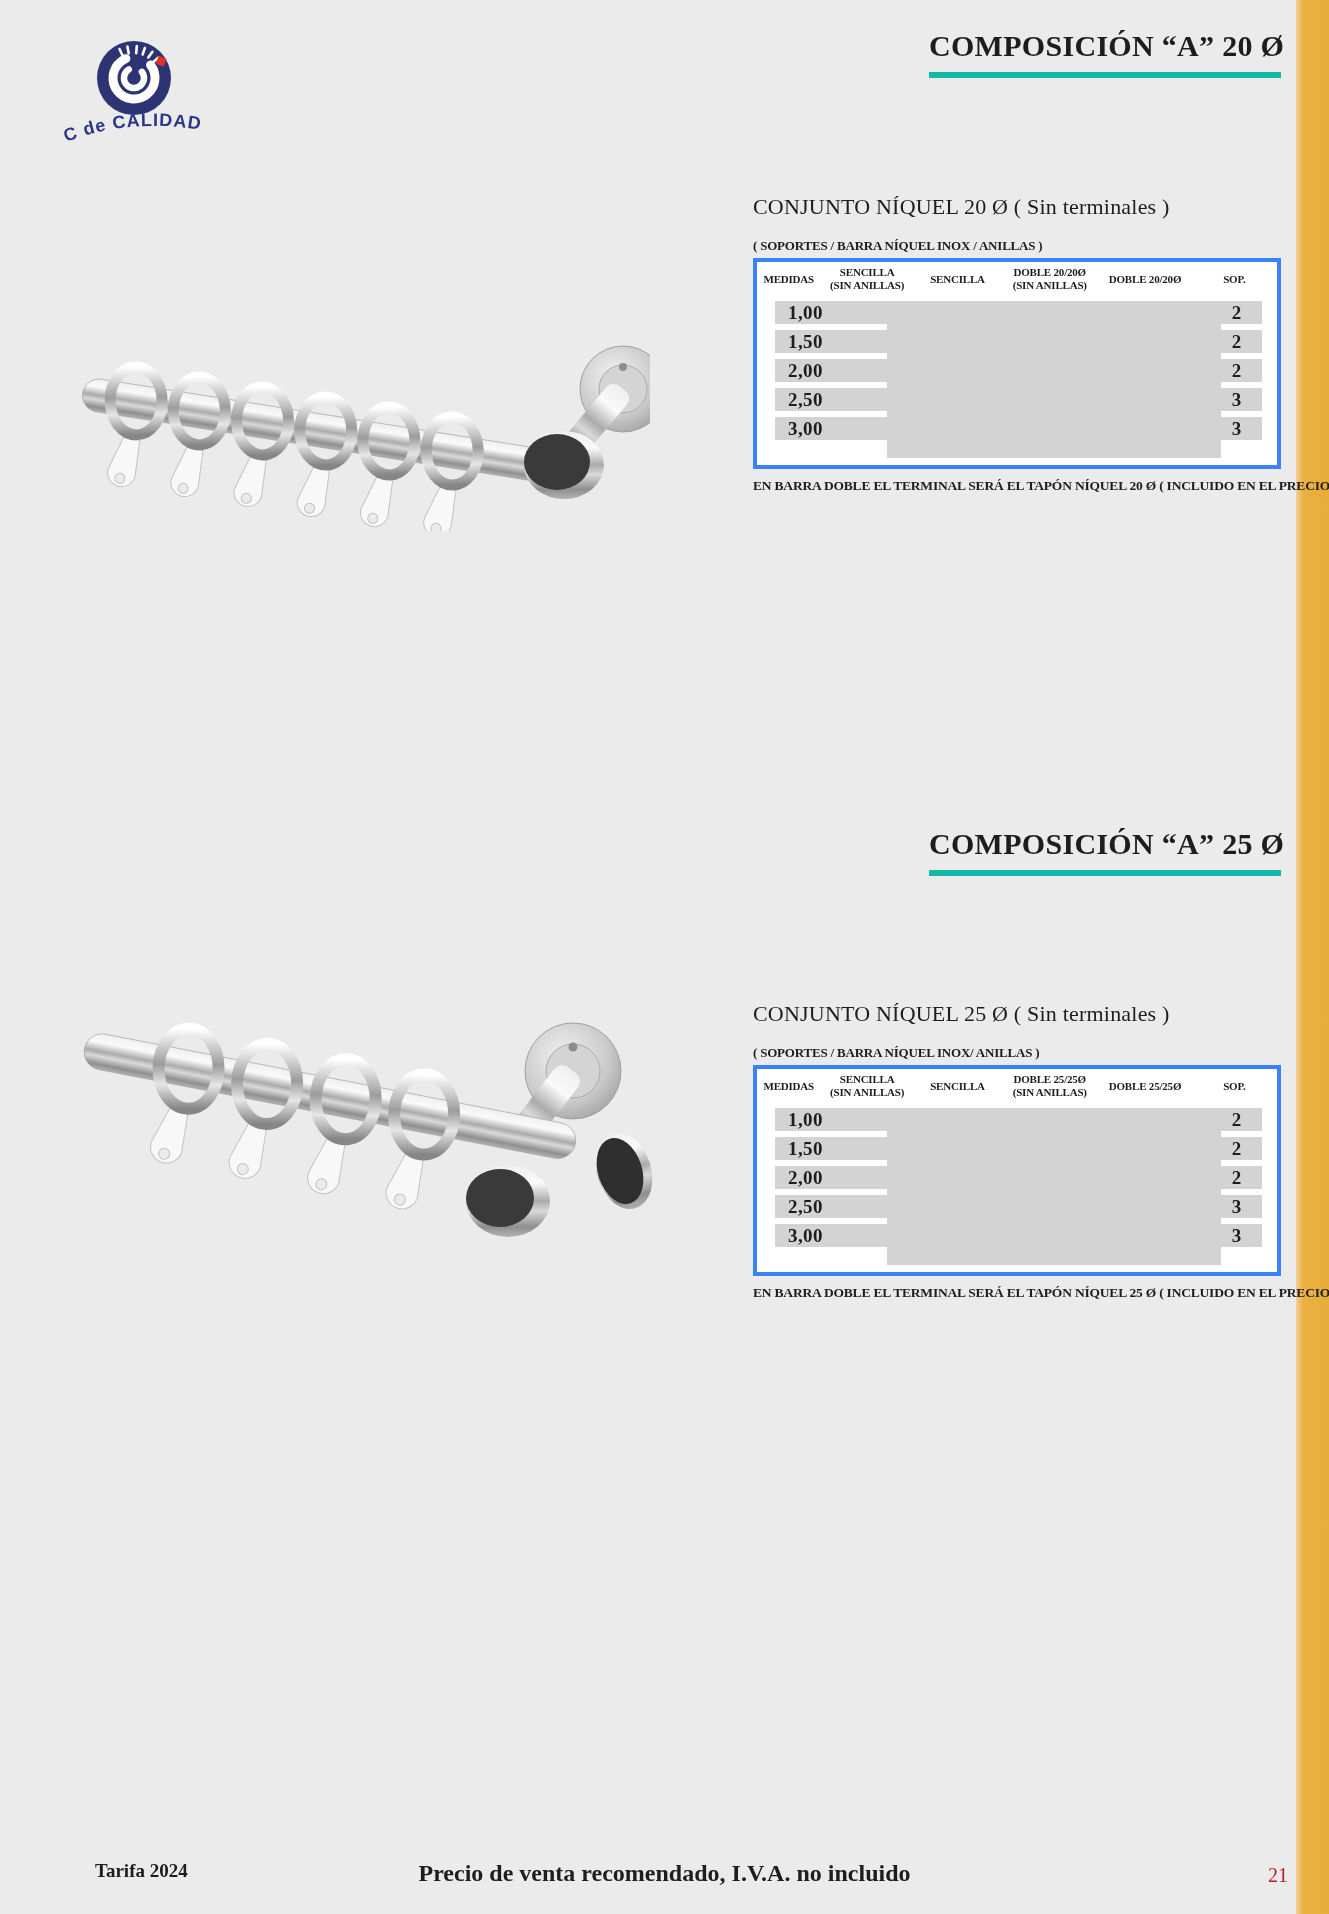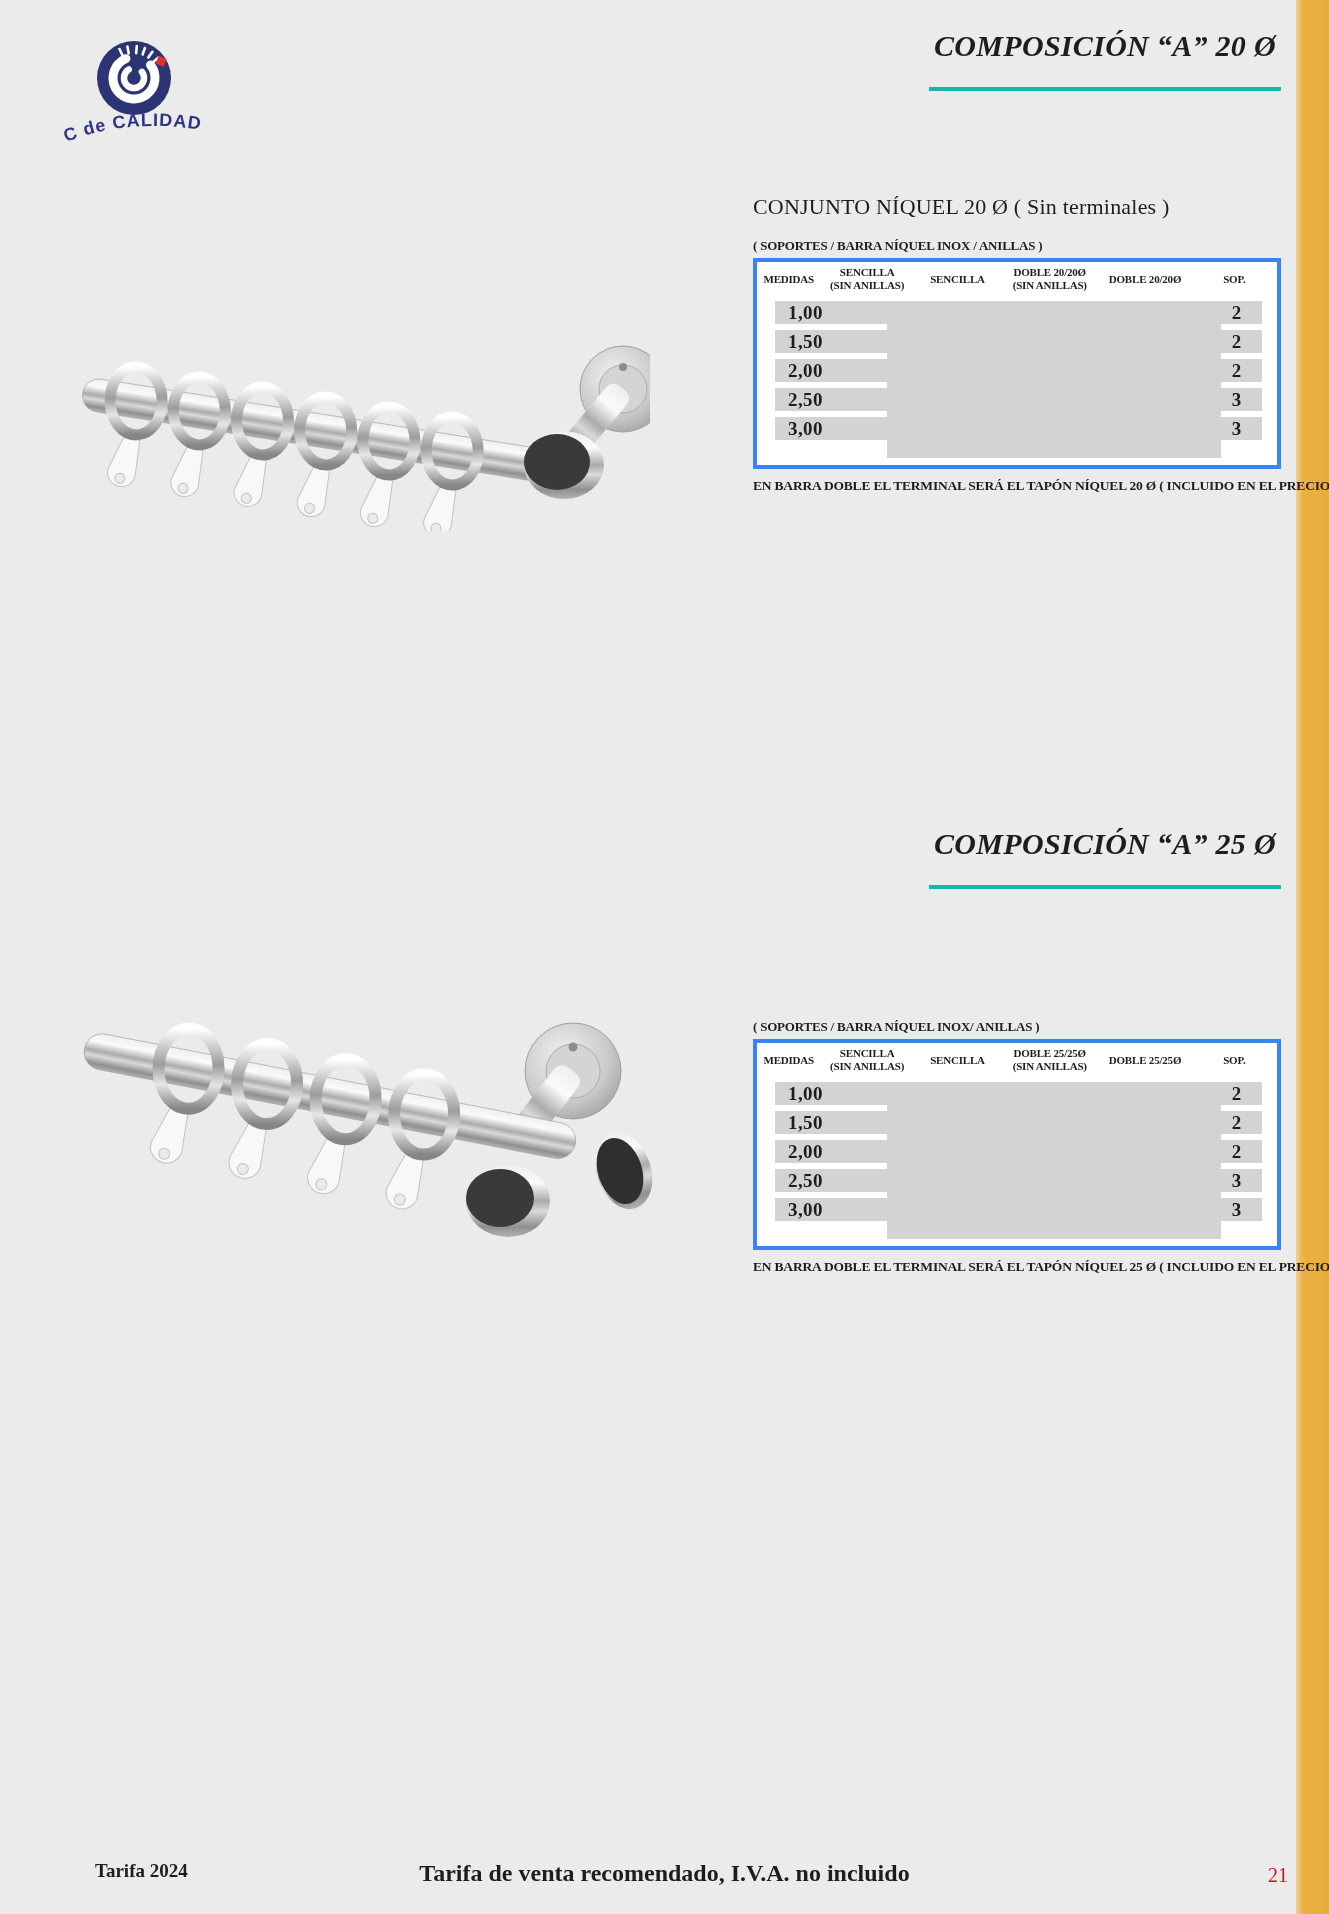--- a/index.html
+++ b/index.html
@@ -17,21 +17,21 @@
     position:absolute; top:0; right:0; width:33px; height:1914px;
     background: linear-gradient(to right, #f3d194 0px, #eab143 7px, #e7ad3b 100%);
   }
 
   
   .logo { position:absolute; left:60px; top:24px; width:160px; height:132px; }
 
   
   .sec-title {
     position:absolute; left:929px; width:352px;
-    text-align:center; border-bottom:4px solid #14b8a6; padding-bottom:24px;font-style:italic;
+    text-align:center; border-bottom:6px solid #14b8a6; padding-bottom:9px;
   }
   #title-0 { top:29px; }
   #title-1 { top:827px; }
   .sec-title h1 {
     font-size:30px; font-weight:bold; letter-spacing:.3px; white-space:nowrap; color:#1d1d1d;
   }
 
   
   .tblock { position:absolute; left:753px; width:528px; }
   #tblock-0 { top:194px; }
@@ -311,20 +311,21 @@
     <ellipse cx="440" cy="208" rx="42" ry="36" fill="url(#metB)"></ellipse>
     <ellipse cx="432" cy="205" rx="34" ry="29" fill="#3a3a3a"></ellipse>
   </g>
   <g>
     <ellipse cx="556" cy="178" rx="27" ry="39" fill="url(#metB)" transform="rotate(-18 556 178)"></ellipse>
     <ellipse cx="552" cy="178" rx="22" ry="34" fill="#2f2f2f" transform="rotate(-18 552 178)"></ellipse>
   </g>
 </svg>
 
 <section class="tblock" id="tblock-1">
+  <h2 class="tb-title">CONJUNTO NÍQUEL 25 Ø ( Sin terminales )</h2>
   <div class="tb-sub">( SOPORTES / BARRA NÍQUEL INOX/ ANILLAS )</div>
   <div class="ptable">
     <div class="thead">
       <div class="th">
           <span>MEDIDAS</span>
           <span></span>
         </div>
       <div class="th">
           <span>SENCILLA</span>
           <span>(SIN ANILLAS)</span>
@@ -366,14 +367,14 @@
       <div class="trow">
           <div class="m-cell">3,00</div>
           <div class="sop-cell">3</div>
         </div>
     </div>
   </div>
   <div class="tb-note">EN BARRA DOBLE EL TERMINAL SERÁ EL TAPÓN NÍQUEL 25 Ø ( INCLUIDO EN EL PRECIO )</div>
 </section>
 
 <div class="footer-left">Tarifa 2024</div>
-<div class="footer-center">Tarifa de venta recomendado, I.V.A. no incluido</div>
+<div class="footer-center">Precio de venta recomendado, I.V.A. no incluido</div>
 <div class="page-num">21</div>
 
 </body></html>

